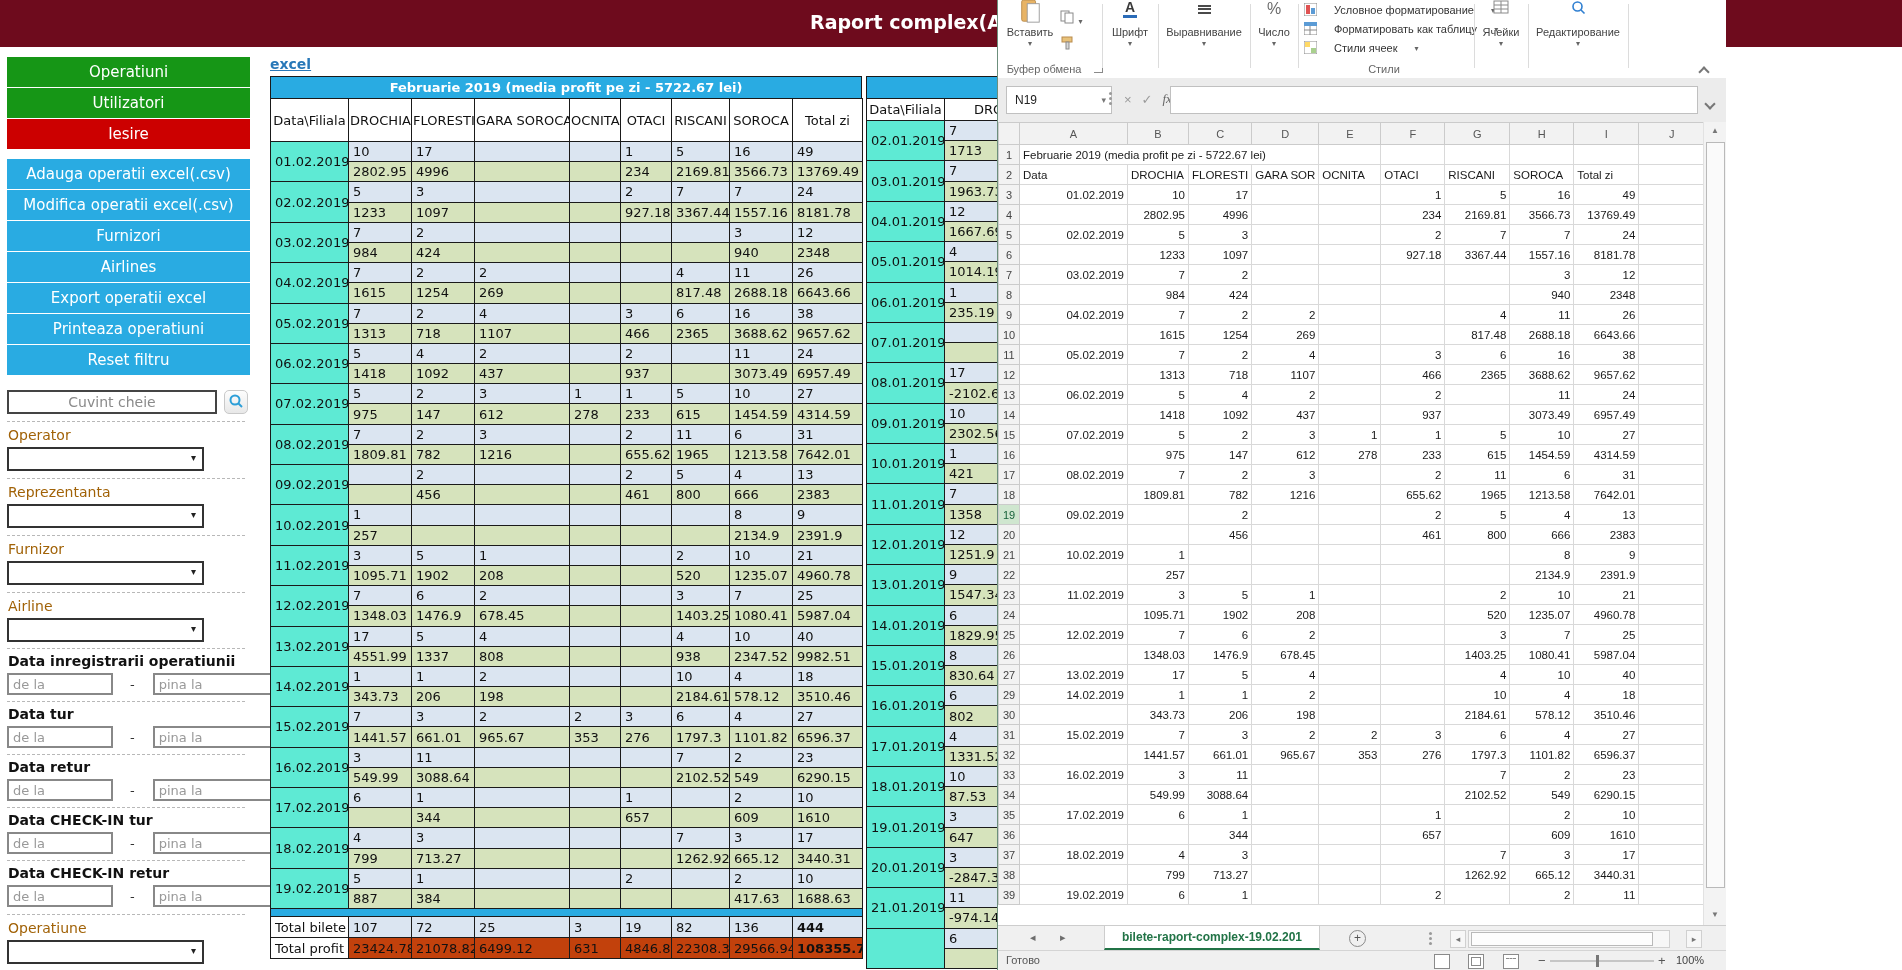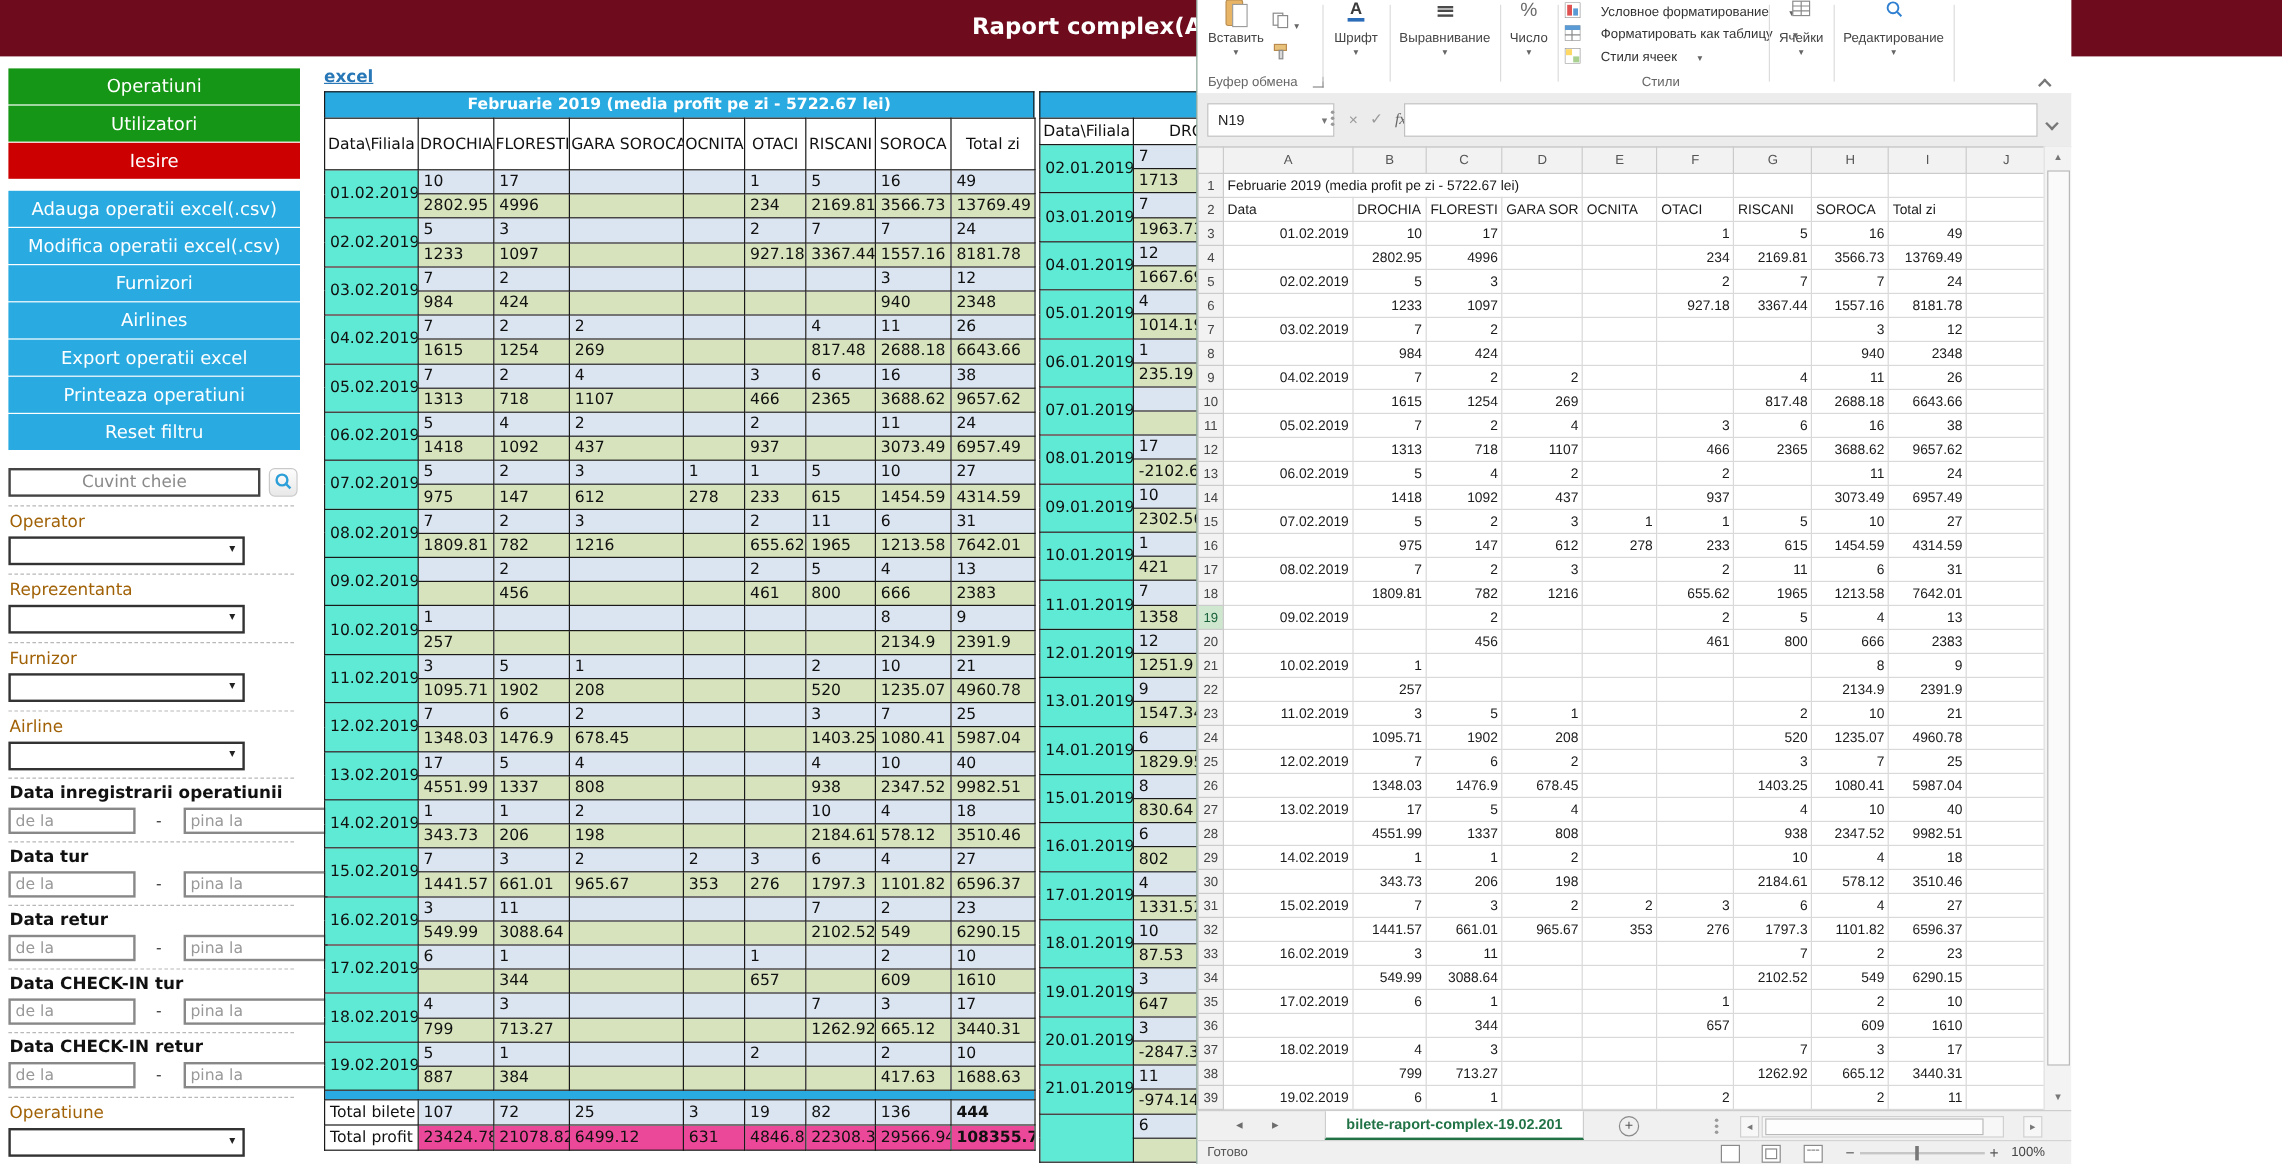--- a/index.html
+++ b/index.html
@@ -42,21 +42,21 @@
   .rpt{border-collapse:collapse;table-layout:fixed;width:100%;}
   .rpt td,.rpt th{border:1px solid #1a1a1a;font-size:13px;font-weight:normal;color:#111;
       padding:0 2px 0 4px;overflow:hidden;white-space:nowrap;}
   .rpt thead th{background:#fff;text-align:center;height:42px;padding:0 1px;}
   .t2 .rpt thead th{height:21px;}
   .r-c td{background:#dbe5f1;height:19.2px;}
   .r-p td{background:#d6e3bc;height:19.2px;}
   .rpt td.date{background:#5eead4;text-align:center;}
   .seprow td{background:#29abe2;height:7px;padding:0;}
   .tot-c td{background:#dbe5f1;height:20px;}
-  .tot-p td{background:#ec4899;height:20px;}
+  .tot-p td{background:#c2410c;height:20px;}
   .tot-c td.lbl,.tot-p td.lbl{background:#fff;}
   .tot-c td:last-child,.tot-p td:last-child{font-weight:bold;}
   
   .xl{position:absolute;left:997px;top:0;width:728px;height:970px;background:#fff;z-index:10;
       border-left:1px solid #6c8f7c;font-family:"Liberation Sans","DejaVu Sans",sans-serif;}
   .ribbon{position:absolute;left:0;top:0;width:100%;height:78px;background:#fff;border-bottom:1px solid #d5d5d5;}
   .rb-div{position:absolute;top:4px;height:64px;width:1px;background:#dcdcdc;}
   .rb-btn{position:absolute;top:0;text-align:center;cursor:pointer;}
   .rb-btn .ric{height:20px;display:flex;align-items:flex-start;justify-content:center;}
   .rb-btn .rlb{font-size:11px;color:#444;margin-top:6px;white-space:nowrap;}
@@ -1339,33 +1339,20 @@
           <td>5</td>
           <td>4</td>
           <td></td>
           <td></td>
           <td>4</td>
           <td>10</td>
           <td>40</td>
           <td></td>
         </tr>
         <tr>
-          <td class="gut">28</td>
-          <td></td>
-          <td>4551.99</td>
-          <td>1337</td>
-          <td>808</td>
-          <td></td>
-          <td></td>
-          <td>938</td>
-          <td>2347.52</td>
-          <td>9982.51</td>
-          <td></td>
-        </tr>
-        <tr>
           <td class="gut">29</td>
           <td>14.02.2019</td>
           <td>1</td>
           <td>1</td>
           <td>2</td>
           <td></td>
           <td></td>
           <td>10</td>
           <td>4</td>
           <td>18</td>

